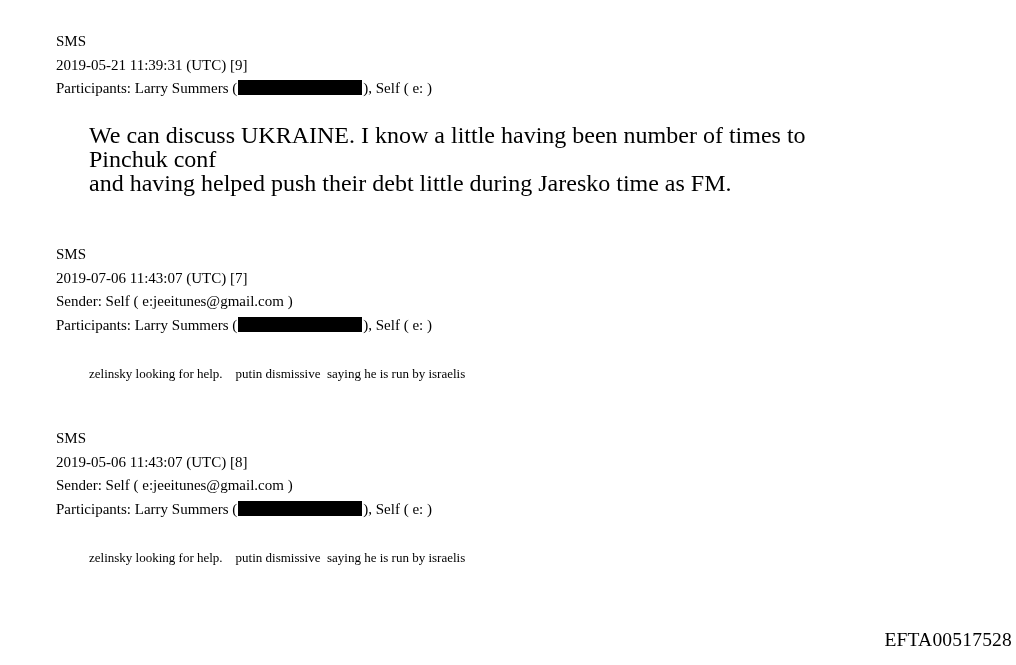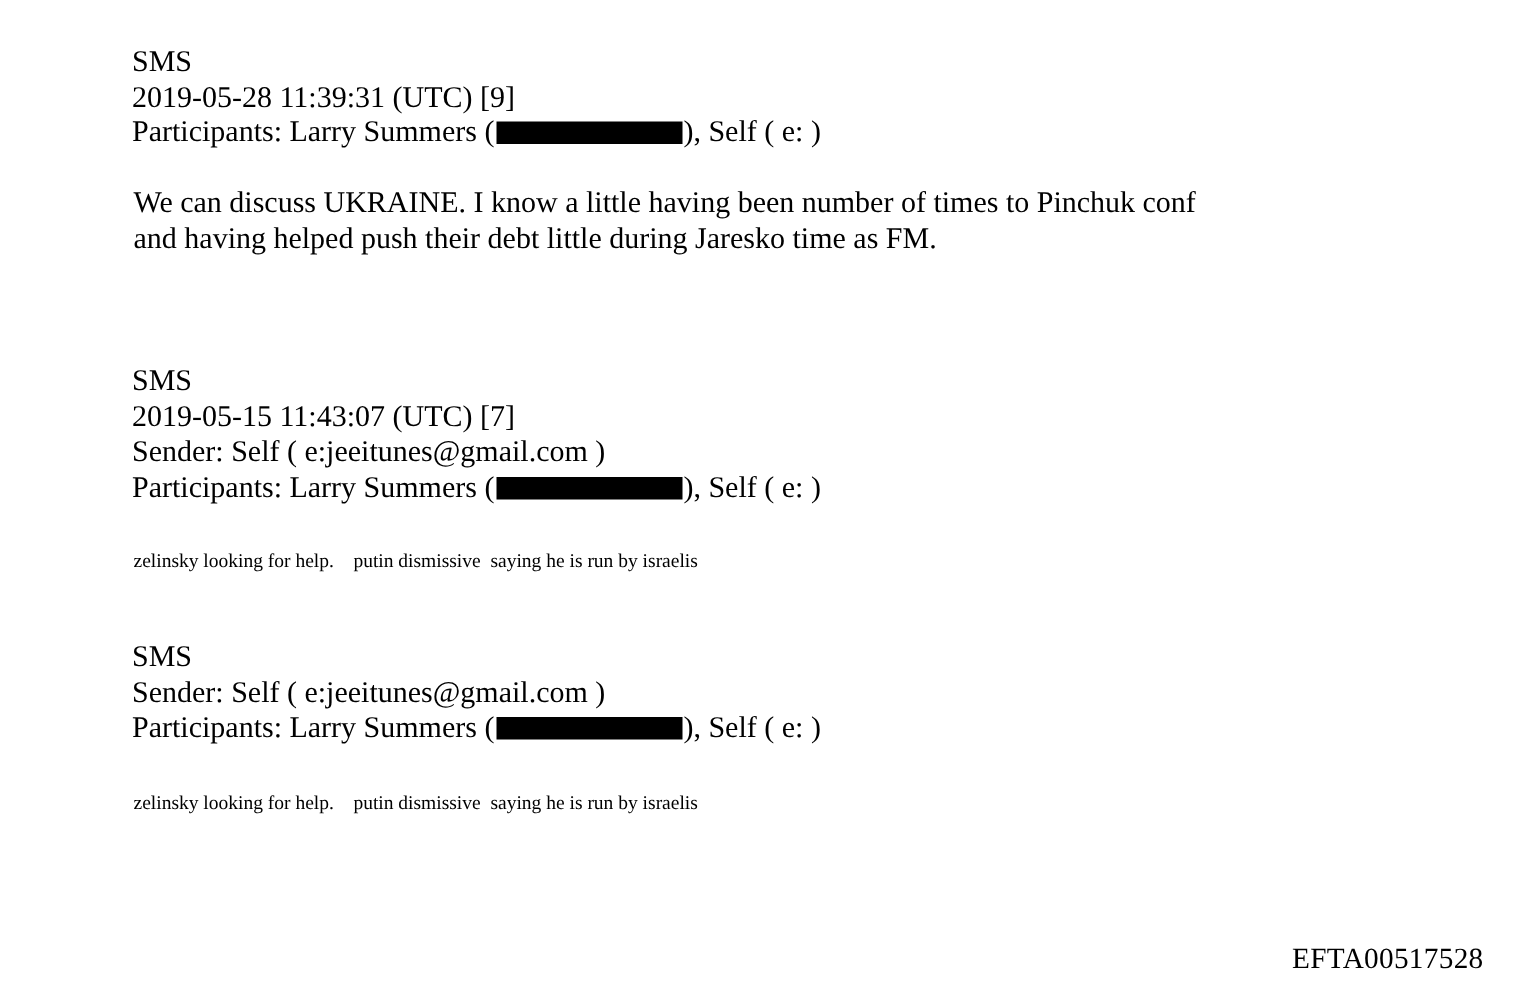--- a/index.html
+++ b/index.html
@@ -23,94 +23,94 @@
   }
   .message {
     position: absolute;
     left: 56px;
   }
   .msg-1 { top: 30px; }
   .msg-2 { top: 243px; }
   .msg-3 { top: 427px; }
 
   .hdr-line {
-    font-size: 20px;
+    font-size: 15px;
     line-height: 23.5px;
     white-space: nowrap;
-    margin-left: 32px;
   }
   .redaction {
     display: inline-block;
     background: #000000;
     height: 15px;
     vertical-align: -2px;
     margin: 0 1px;
   }
   .red-wide { width: 127px; }
   .red-med  { width: 124px; }
 
   .body-text {
     margin-top: 22px;
     margin-left: 33px;
-    font-size: 20px;
+    font-size: 24px;
     line-height: 24px;
     max-width: 760px;
   }
   .body-text .line2 { display: block; }
 
   .body-sms {
     margin-top: 25px;
     margin-left: 33px;
     font-size: 13px;
     line-height: 24px;
     white-space: pre;
   }
 
   .footer-id {
     position: absolute;
-    right: 27px;
+    right: 4px;
     bottom: 14px;
     font-size: 19.5px;
     letter-spacing: 0.2px;
   }
 </style>
 </head>
 <body>
 
 <div class="page">
 
   <div class="message msg-1">
     <div class="hdr-line">SMS</div>
-    <div class="hdr-line">2019-05-28 11:39:31 (UTC) [9]</div>
+    <div class="hdr-line">2019-05-21 11:39:31 (UTC) [9]</div>
     <div class="hdr-line">
       <span>Participants:</span>
       <span>Larry Summers (</span><span class="redaction red-med"></span><span>), Self ( e: )</span>
     </div>
     <div class="body-text">
       <span>We can discuss UKRAINE. I know a little having been number of times to Pinchuk conf</span>
       <span class="line2">and having helped push their debt little during Jaresko time as FM.</span>
     </div>
   </div>
 
   <div class="message msg-2">
     <div class="hdr-line">SMS</div>
-    <div class="hdr-line">2019-05-15 11:43:07 (UTC) [7]</div>
+    <div class="hdr-line">2019-07-06 11:43:07 (UTC) [7]</div>
     <div class="hdr-line">
       <span>Sender:</span>
       <span>Self ( e:jeeitunes@gmail.com )</span>
     </div>
     <div class="hdr-line">
       <span>Participants:</span>
       <span>Larry Summers (</span><span class="redaction red-med"></span><span>), Self ( e: )</span>
     </div>
     <div class="body-sms">zelinsky looking for help.    putin dismissive  saying he is run by israelis</div>
   </div>
 
   <div class="message msg-3">
     <div class="hdr-line">SMS</div>
+    <div class="hdr-line">2019-05-06 11:43:07 (UTC) [8]</div>
     <div class="hdr-line">
       <span>Sender:</span>
       <span>Self ( e:jeeitunes@gmail.com )</span>
     </div>
     <div class="hdr-line">
       <span>Participants:</span>
       <span>Larry Summers (</span><span class="redaction red-med"></span><span>), Self ( e: )</span>
     </div>
     <div class="body-sms">zelinsky looking for help.    putin dismissive  saying he is run by israelis</div>
   </div>

